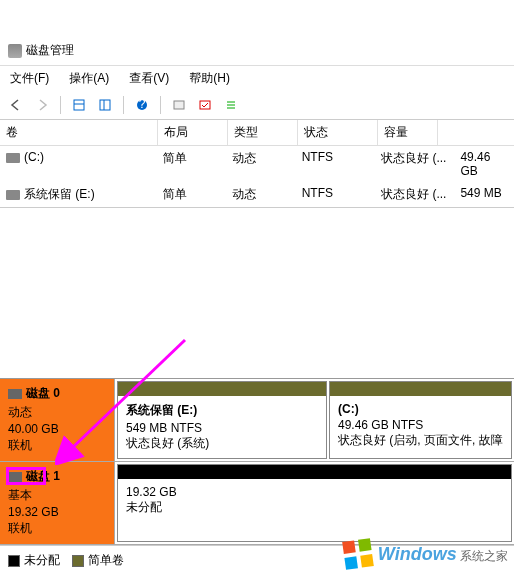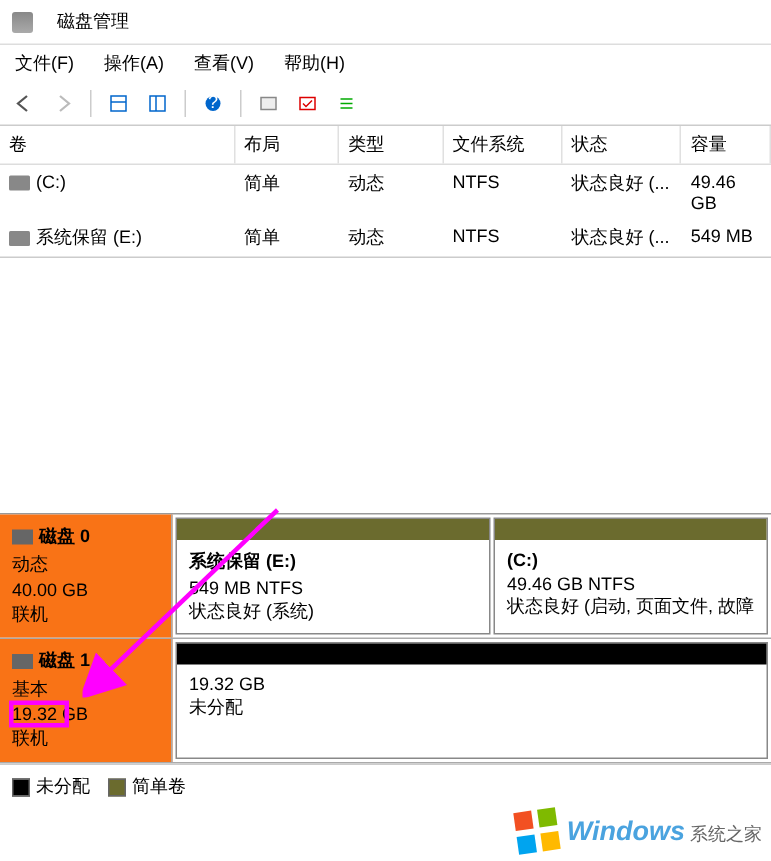--- a/index.html
+++ b/index.html
@@ -1,18 +1,18 @@
 <!DOCTYPE html>
 <html><head>
 <meta charset="utf-8">
 <style>
 * { margin: 0; padding: 0; box-sizing: border-box; font-family: "Microsoft YaHei", "SimSun", sans-serif; font-size: 12px; }
 body { width: 514px; height: 574px; background: #fff; position: relative; overflow: hidden; }
 
-.titlebar { padding: 6px 8px; border-bottom: 1px solid #ddd; display: flex; align-items: center; gap: 16px; }
+.titlebar { padding: 6px 8px; border-bottom: 1px solid #ddd; display: flex; align-items: center; gap: 4px; margin-top: 36px; }
 .title-icon { width: 14px; height: 14px; background: linear-gradient(#888,#aaa); border-radius: 2px; }
 .menubar { padding: 2px 6px; display: flex; gap: 12px; }
 .menubar span { padding: 2px 4px; cursor: default; }
 
 .toolbar { padding: 4px 6px; border-bottom: 1px solid #ccc; display: flex; gap: 6px; align-items: center; }
 .tb-btn { width: 20px; height: 20px; border: 1px solid transparent; display: flex; align-items: center; justify-content: center; }
 .sep { width: 1px; height: 18px; background: #ccc; margin: 0 2px; }
 
 .list { border-bottom: 1px solid #ccc; }
 .list-header { display: flex; background: #fff; border-bottom: 1px solid #ddd; }
@@ -121,21 +121,20 @@
         <line x1="3" y1="10" x2="11" y2="10" stroke="#0a0"></line>
       </svg>
     </div>
 </div>
 
 <div class="list">
   <div class="list-header">
     <div class="c1">卷</div>
     <div class="c2">布局</div>
     <div class="c3">类型</div>
-    <div class="c4">文件系统</div>
     <div class="c5">状态</div>
     <div class="c6">容量</div>
   </div>
   <div class="list-row">
     <div class="c1"><span class="vol-icon"></span><span>(C:)</span></div>
     <div class="c2">简单</div>
     <div class="c3">动态</div>
     <div class="c4">NTFS</div>
     <div class="c5">状态良好 (...</div>
     <div class="c6">49.46 GB</div>

